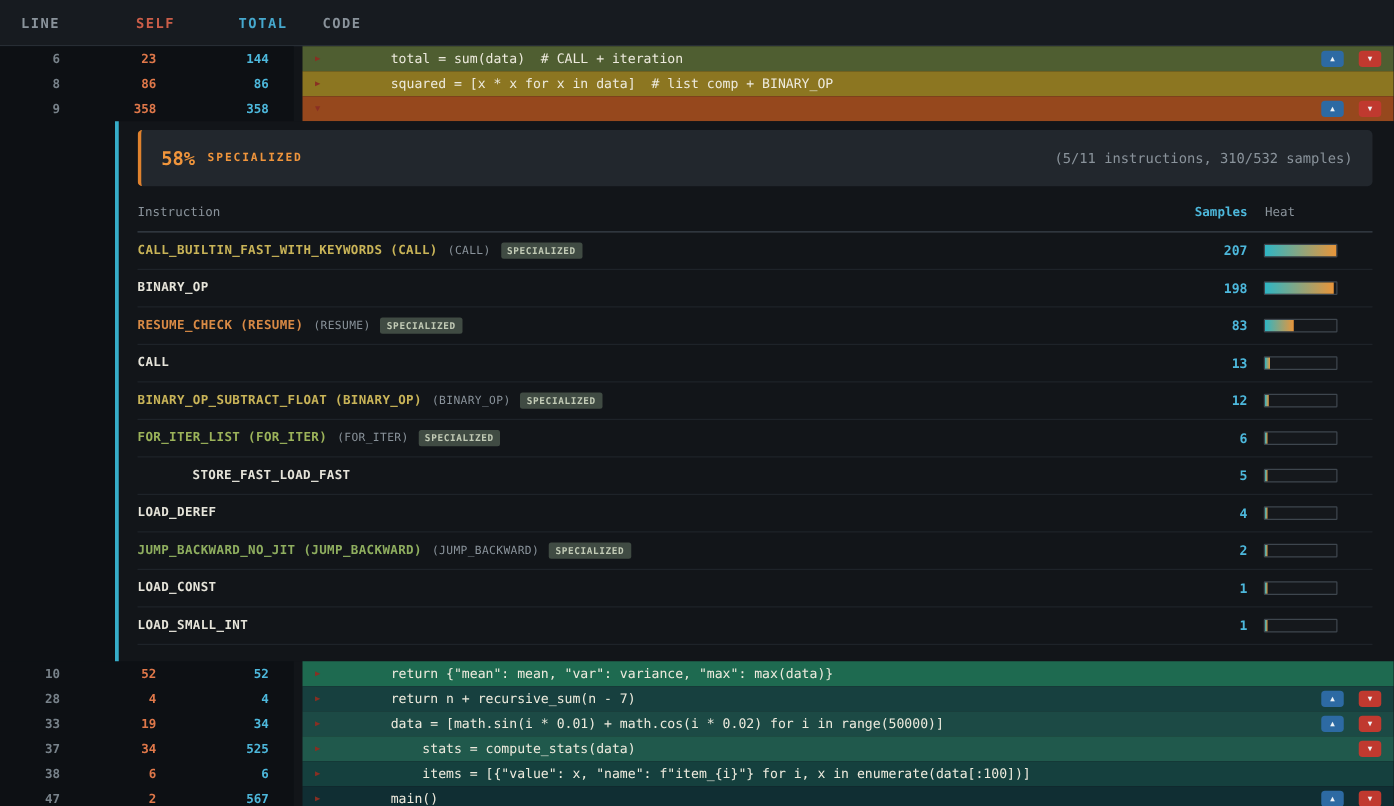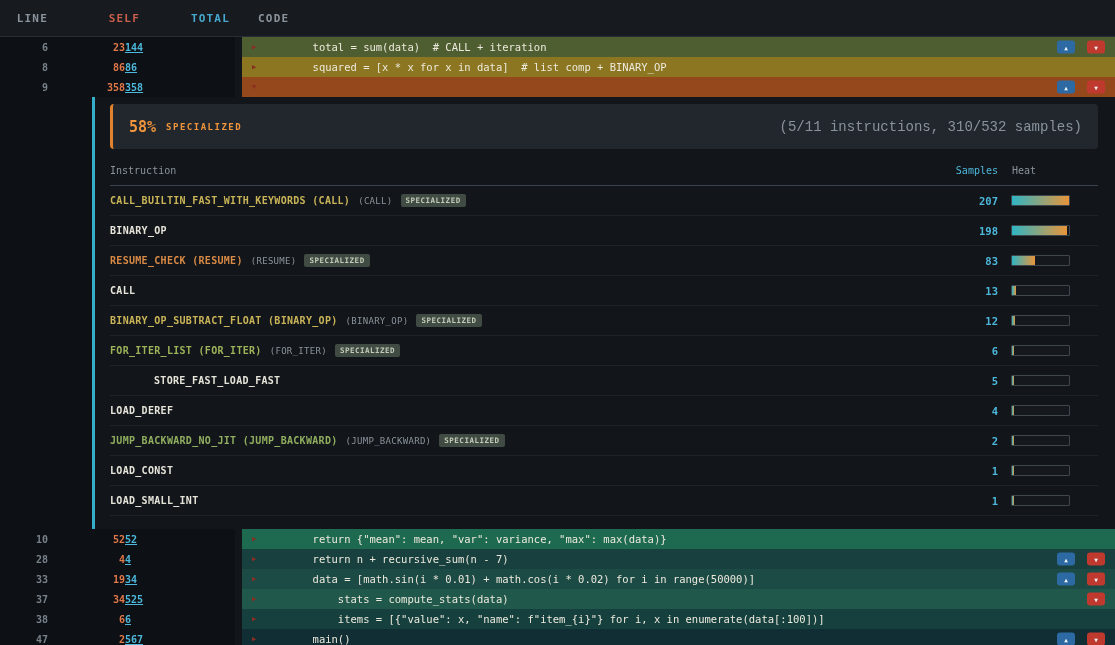--- a/index.html
+++ b/index.html
@@ -20,21 +20,21 @@
   .c-code{padding-left:28px;}
 
   
   .crow{display:flex;height:20px;}
   .gut{
     width:235px;flex-shrink:0;display:flex;align-items:center;
     background:var(--gutter_bg);font-size:10px;font-weight:bold;
   }
   .g-line{width:48px;text-align:right;color:var(--line_number);}
   .g-self{width:77px;text-align:right;color:var(--self);}
-  .g-total{width:90px;color:var(--total);text-decoration:underline;}
+  .g-total{width:90px;text-align:right;color:var(--total);}
   .codecell{
     flex:1;margin-left:7px;display:flex;align-items:center;position:relative;
     font-size:10.5px;color:var(--code_text);cursor:pointer;
   }
   .tri{margin-left:10px;width:10px;font-size:7px;color:var(--triangle);flex-shrink:0;}
   .codetext{white-space:pre;}
   .btns{position:absolute;right:10px;top:50%;transform:translateY(-50%);display:flex;gap:12px;}
   .btn{
     width:18px;height:13px;border-radius:3px;display:flex;align-items:center;justify-content:center;
     font-size:6px;color:#eef3f6;cursor:pointer;
@@ -46,28 +46,28 @@
   .expanded{position:relative;padding:7px 17px 13px 110px;background:var(--bg);}
   .gutstrip{position:absolute;left:0;top:0;bottom:0;width:92px;background:var(--gutter_bg);}
   .vline{position:absolute;left:92px;top:0;bottom:0;width:3px;background:var(--vline);}
   .sumcard{
     position:relative;height:45px;background:#22272d;border-left:3px solid var(--accent_orange);
     border-radius:4px;display:flex;align-items:center;padding:0 16px;
   }
   .pct{font-size:15px;font-weight:bold;color:var(--accent_orange_bright);margin-right:10px;}
   .pctlbl{font-size:9px;font-weight:bold;color:var(--accent_orange_bright);letter-spacing:1.5px;}
   .spacer{flex:1;}
-  .stats{font-size:14px;color:var(--muted);font-family:Liberation Mono, monospace;}
+  .stats{font-size:11px;color:var(--muted);}
 
   .igrid{display:grid;grid-template-columns:1fr 90px 100px;align-items:center;}
   .ithead{
     margin-top:10px;padding:6px 0 9px;border-bottom:1px solid #3a424b;
     font-size:10px;color:var(--muted);
   }
-  .ithead .s{text-align:right;color:var(--total);font-weight:normal;}
+  .ithead .s{text-align:right;color:var(--total);font-weight:bold;}
   .ithead .h{padding-left:14px;}
   .irow{height:29px;border-bottom:1px solid #1e2329;font-size:10px;}
   .iname{font-weight:bold;letter-spacing:0.3px;display:flex;align-items:center;gap:8px;min-width:0;}
   .ibase{color:var(--muted);font-weight:normal;font-size:9px;}
   .ibadge{
     background:var(--badge_bg);color:var(--badge_text);font-size:7.5px;font-weight:bold;
     padding:2px 5px;border-radius:2px;letter-spacing:0.5px;
   }
   .isamples{text-align:right;color:var(--total);font-weight:bold;font-size:10.5px;}
   .iheat{padding-left:13px;}

